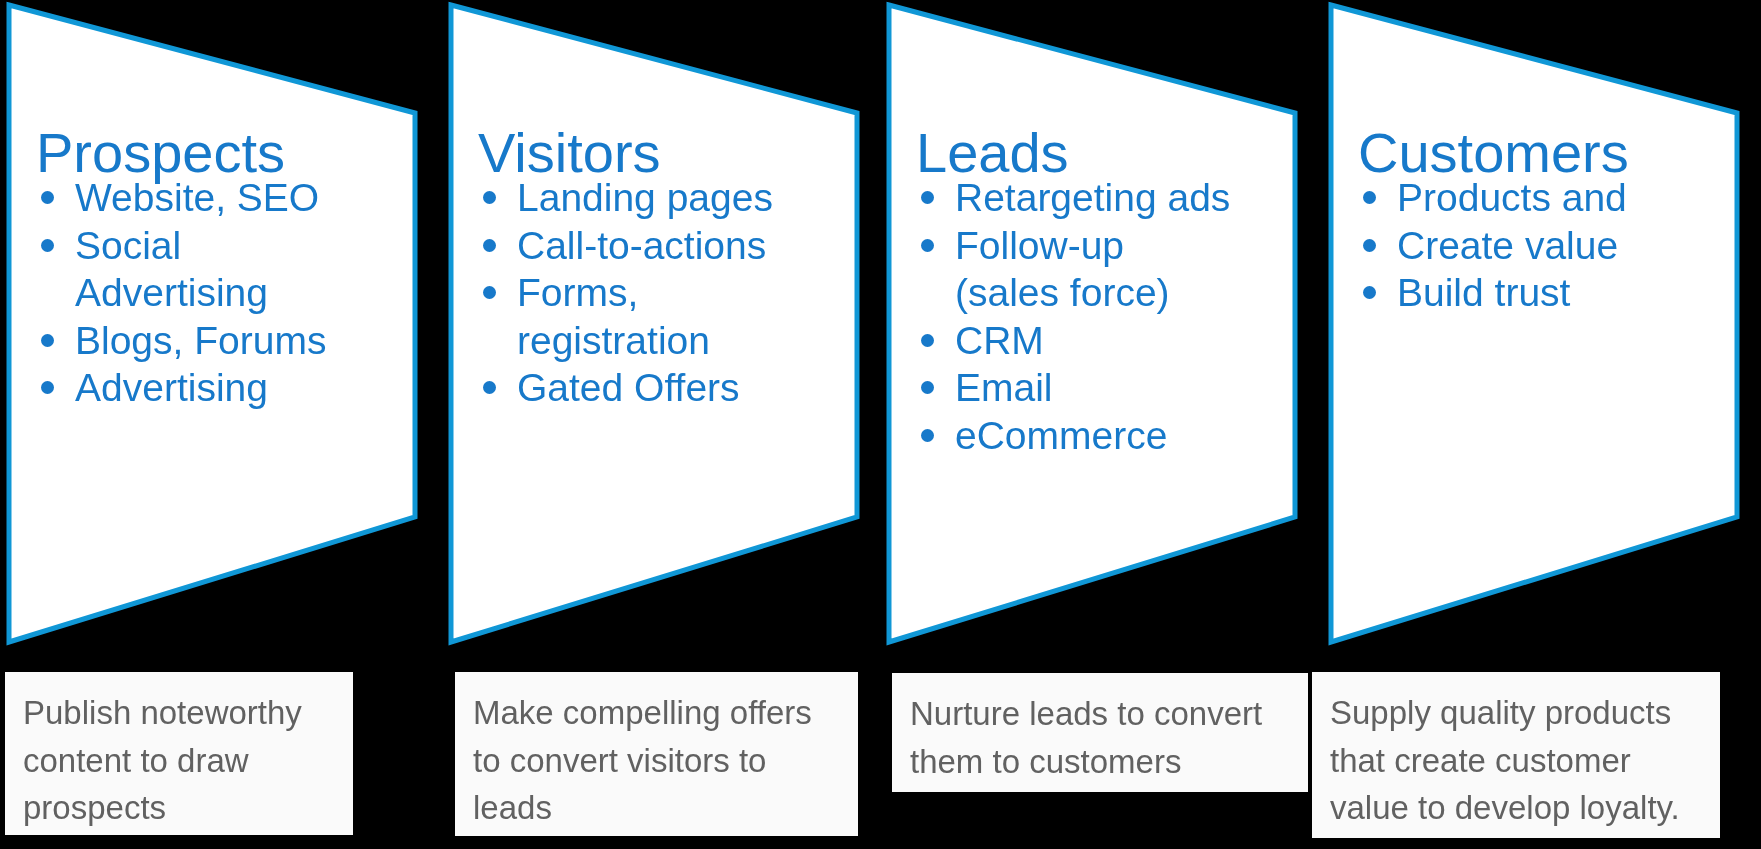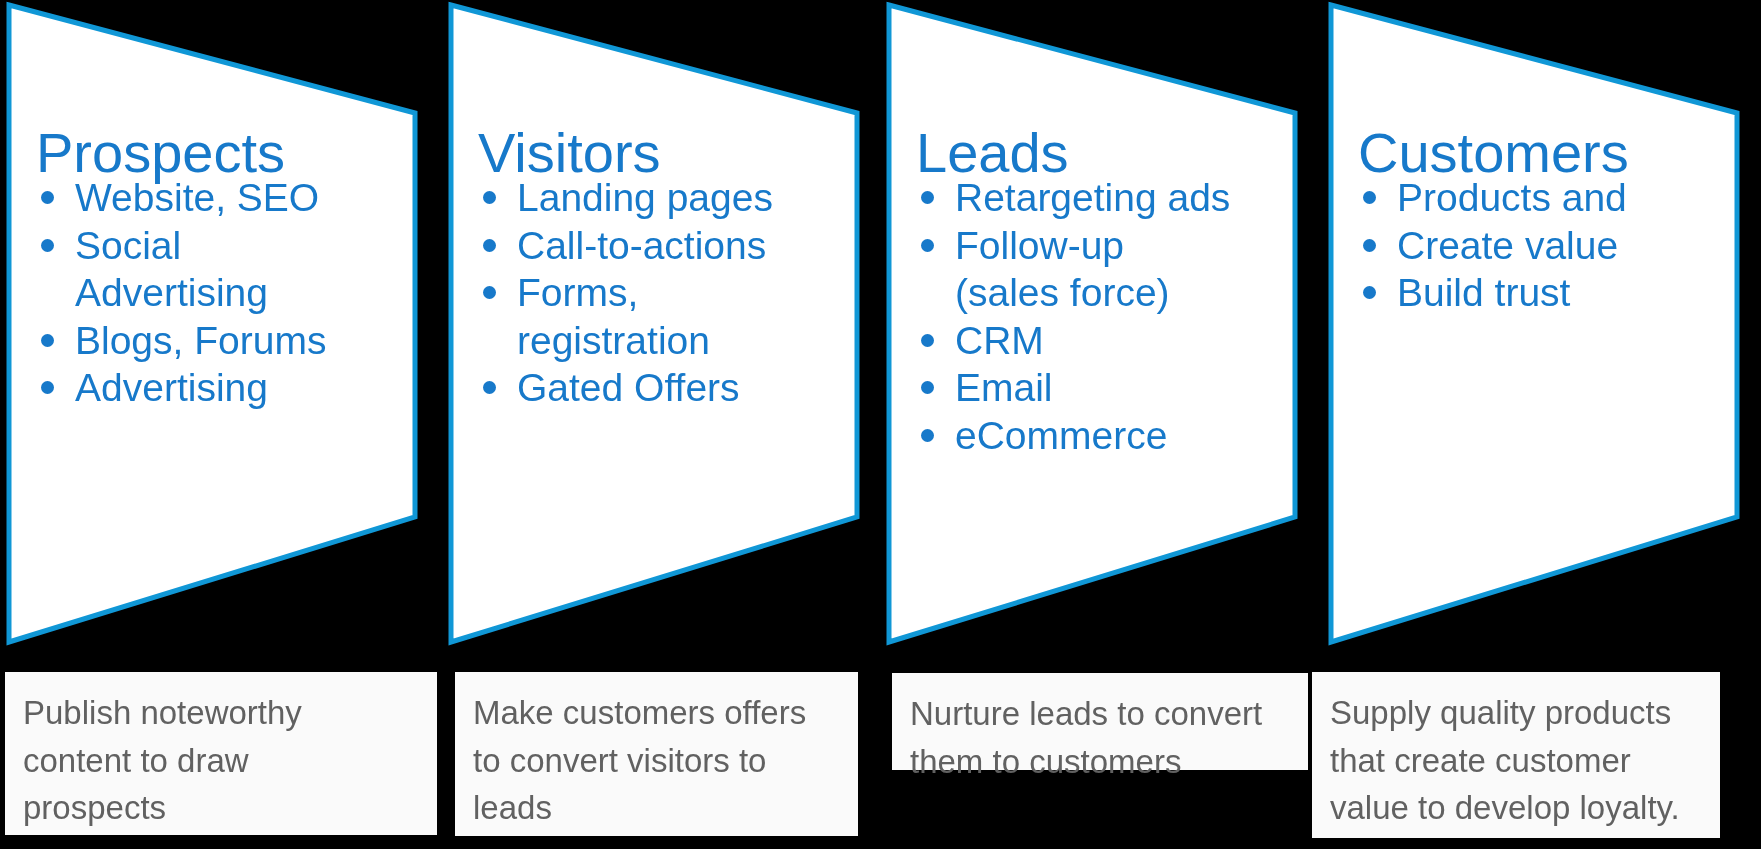--- a/index.html
+++ b/index.html
@@ -130,33 +130,33 @@
     <polygon points="3,5 409,113 409,517 3,642"></polygon>
   </svg>
   <div class="title">Customers</div>
   <div class="items">
     <div class="line"><span class="dot"></span><span>Products and</span></div>
     <div class="line"><span class="dot"></span><span>Create value</span></div>
     <div class="line"><span class="dot"></span><span>Build trust</span></div>
   </div>
 </div>
 
-<div class="caption" style="left:5px;top:672px;width:432px;height:163px">
+<div class="caption" style="left:5px;top:672px;width:348px;height:163px">
   <div class="cap-line">Publish noteworthy</div>
   <div class="cap-line">content to draw</div>
   <div class="cap-line">prospects</div>
 </div>
 
 <div class="caption" style="left:455px;top:672px;width:403px;height:164px">
-  <div class="cap-line">Make customers offers</div>
+  <div class="cap-line">Make compelling offers</div>
   <div class="cap-line">to convert visitors to</div>
   <div class="cap-line">leads</div>
 </div>
 
-<div class="caption" style="left:892px;top:673px;width:416px;height:97px">
+<div class="caption" style="left:892px;top:673px;width:416px;height:119px">
   <div class="cap-line">Nurture leads to convert</div>
   <div class="cap-line">them to customers</div>
 </div>
 
 <div class="caption" style="left:1312px;top:672px;width:408px;height:166px">
   <div class="cap-line">Supply quality products</div>
   <div class="cap-line">that create customer</div>
   <div class="cap-line">value to develop loyalty.</div>
 </div>
 

